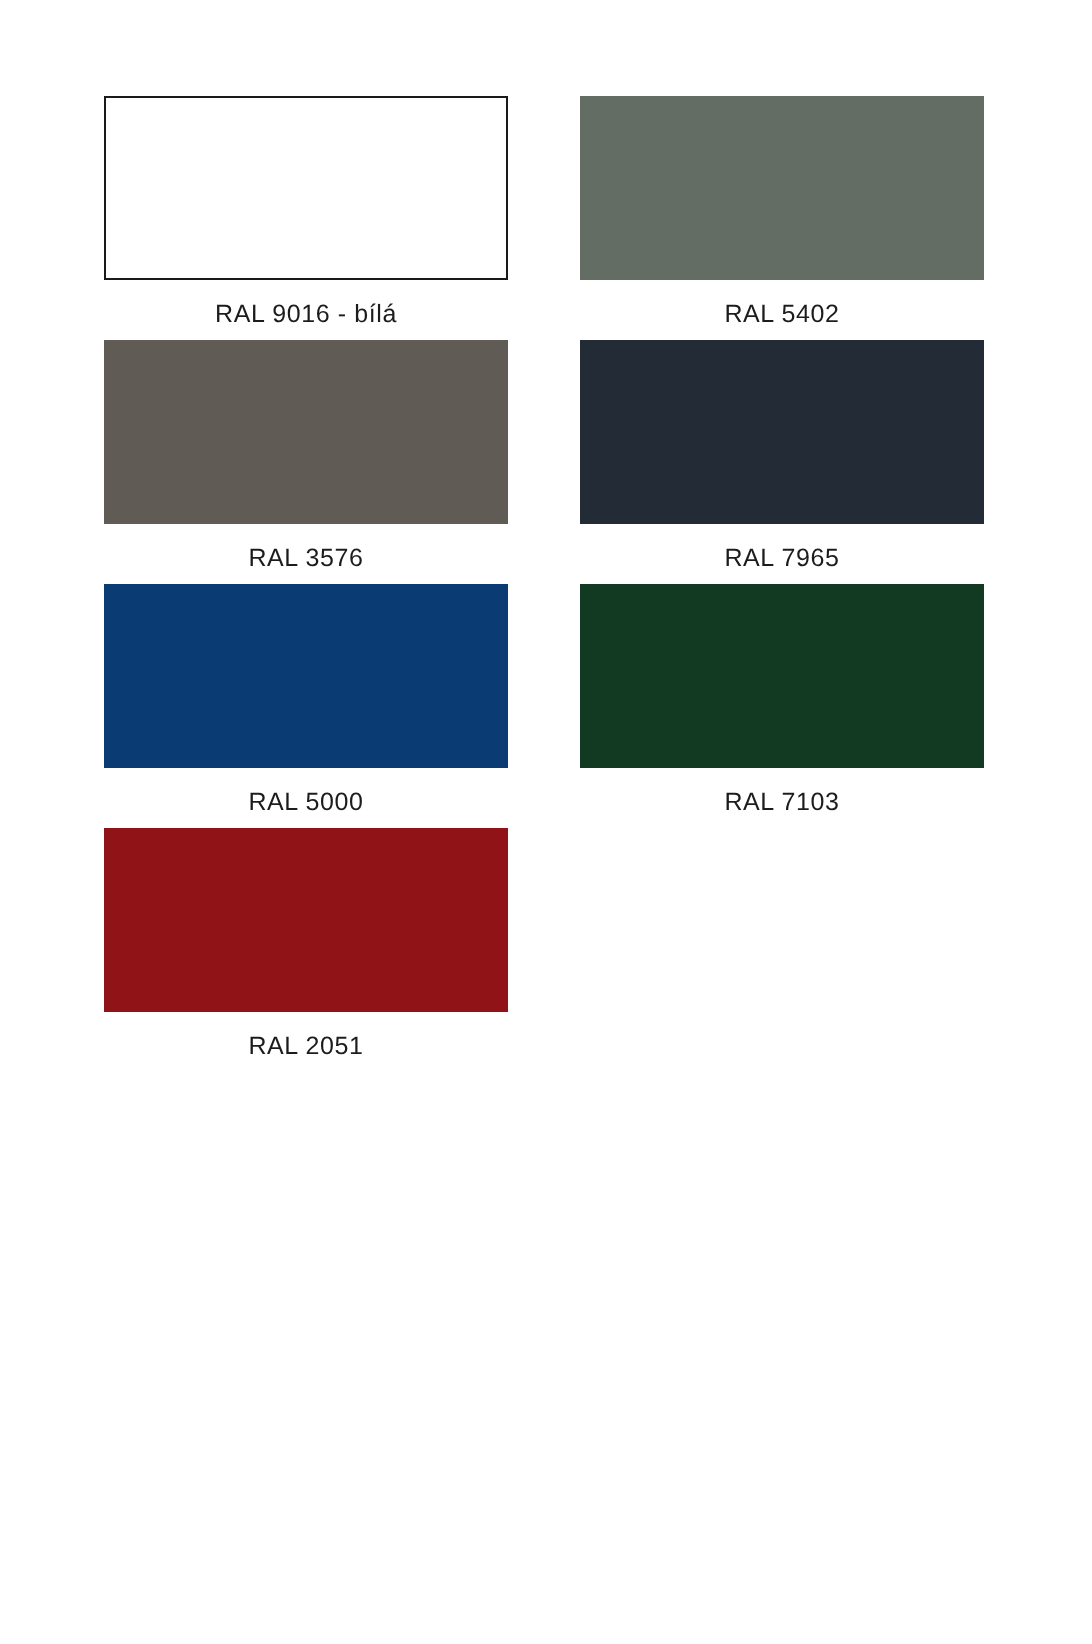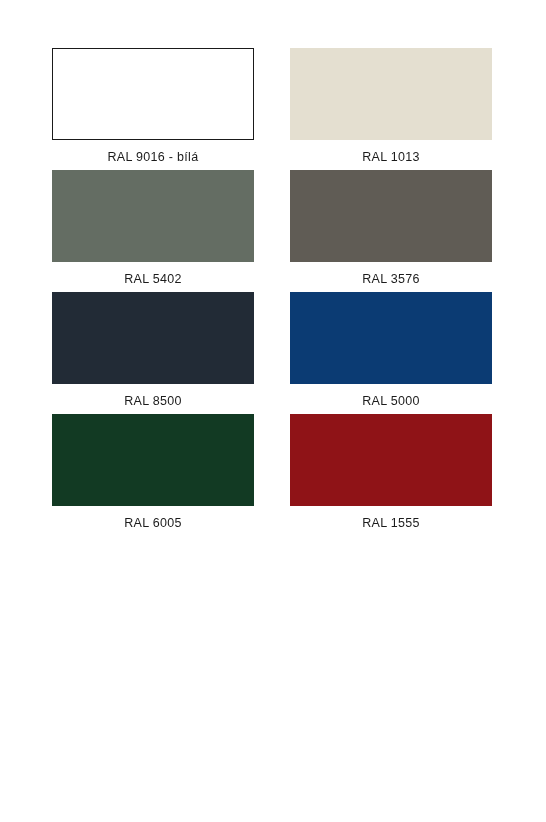--- a/index.html
+++ b/index.html
@@ -62,41 +62,37 @@
 </head>
 <body>
 
 <div id="swatch-sheet">
   <div id="swatch-grid">
       <div class="swatch-cell">
         <div class="swatch-chip bordered" style="background-color: rgb(255, 255, 255);"></div>
         <div class="swatch-label">RAL 9016 - bílá</div>
       </div>
       <div class="swatch-cell">
-        <div class="swatch-chip" style="background-color: rgb(228, 223, 208);"></div>
-        <div class="swatch-label">RAL 1013</div>
-      </div>
-      <div class="swatch-cell">
         <div class="swatch-chip" style="background-color: rgb(100, 109, 99);"></div>
         <div class="swatch-label">RAL 5402</div>
       </div>
       <div class="swatch-cell">
         <div class="swatch-chip" style="background-color: rgb(96, 92, 85);"></div>
         <div class="swatch-label">RAL 3576</div>
       </div>
       <div class="swatch-cell">
         <div class="swatch-chip" style="background-color: rgb(34, 43, 54);"></div>
-        <div class="swatch-label">RAL 8500</div>
+        <div class="swatch-label">RAL 7965</div>
       </div>
       <div class="swatch-cell">
         <div class="swatch-chip" style="background-color: rgb(11, 59, 115);"></div>
         <div class="swatch-label">RAL 5000</div>
       </div>
       <div class="swatch-cell">
         <div class="swatch-chip" style="background-color: rgb(18, 58, 35);"></div>
-        <div class="swatch-label">RAL 6005</div>
+        <div class="swatch-label">RAL 7103</div>
       </div>
       <div class="swatch-cell">
         <div class="swatch-chip" style="background-color: rgb(143, 19, 23);"></div>
-        <div class="swatch-label">RAL 1555</div>
+        <div class="swatch-label">RAL 2051</div>
       </div>
     </div>
 </div>
 
 </body></html>

